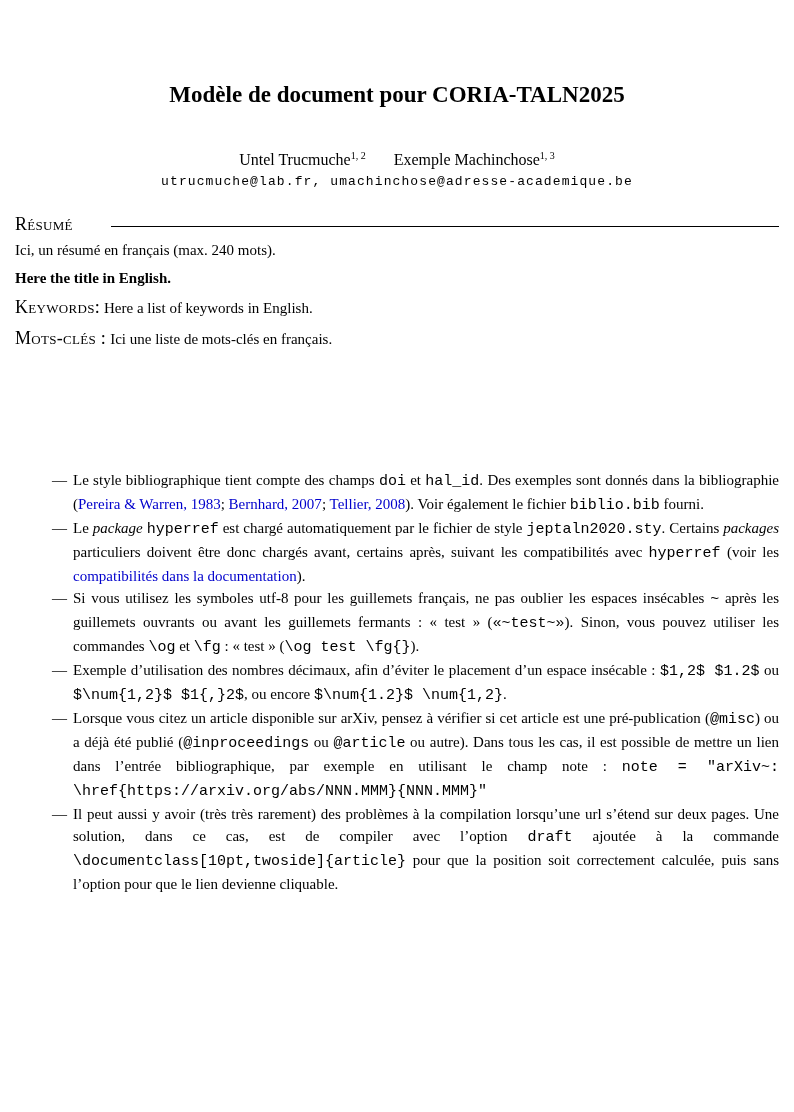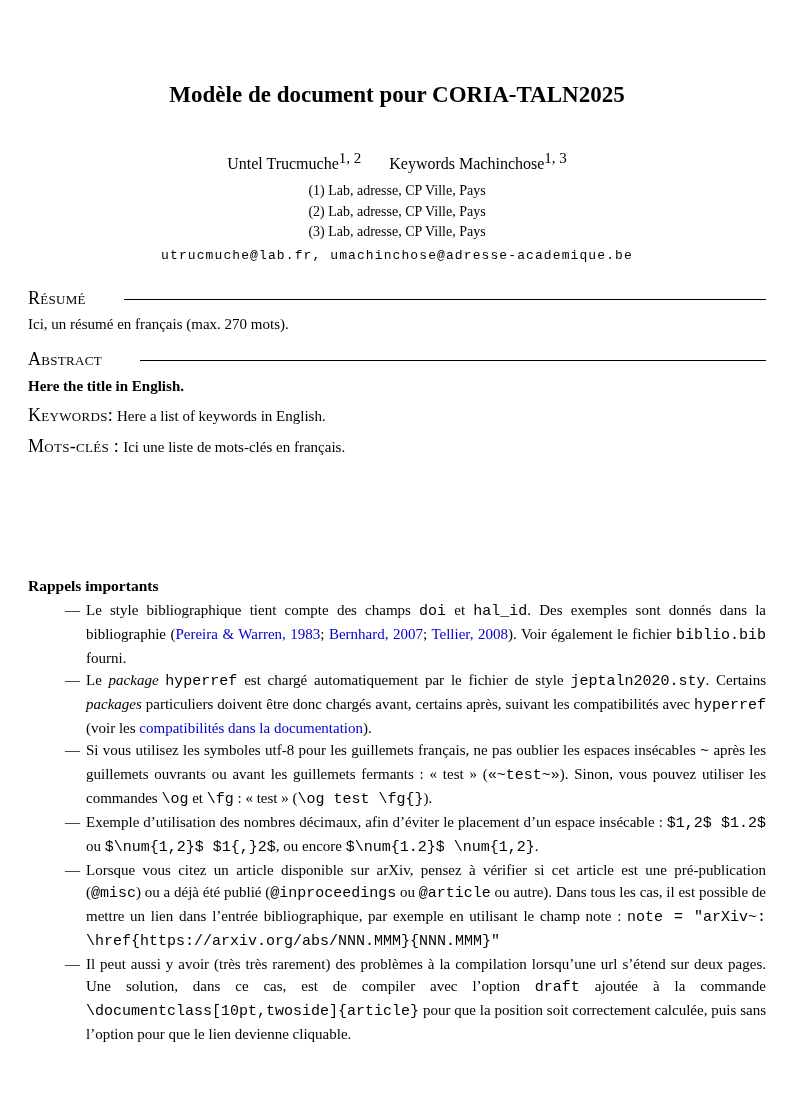--- a/index.html
+++ b/index.html
@@ -4,32 +4,32 @@
 <style>
   :root { --link-color: #0000CC; }
   * { box-sizing: border-box; }
   html, body { margin: 0; padding: 0; }
   body {
     width: 794px; height: 1112px;
     background: #ffffff; color: #000000;
     font-family: "Liberation Serif", serif;
     overflow: hidden;
   }
-  .page { width: 794px; height: 1112px; padding: 0 28px; position: relative; }
+  .page { width: 794px; height: 1112px; padding: 0 15px; position: relative; }
 
   .title {
     margin: 0; padding-top: 82px;
     text-align: center;
     font-size: 23px; font-weight: 700;
   }
 
   .authors { margin-top: 42px; text-align: center; font-size: 16px; }
   .author { white-space: nowrap; }
   .author + .author { margin-left: 28px; }
-  sup.affil { font-size: 15px; }
+  sup.affil { font-size: 10px; }
 
   .affiliations { margin-top: 8px; text-align: center; font-size: 14px; line-height: 20.5px; }
   .affiliation-line { margin: 0; }
 
   .emails {
     margin-top: 2px; text-align: center;
     font-family: "Liberation Mono", monospace;
     font-size: 13px; letter-spacing: 1.1px; line-height: 22px;
   }
 
@@ -61,57 +61,47 @@
   .seg-italic { font-style: italic; }
 </style>
 </head>
 <body>
 
 <div class="page">
 
   <h1 class="title">Modèle de document pour CORIA-TALN2025</h1>
 
   <div class="authors">
-    <span class="author"><span>Untel Trucmuche</span><sup class="affil">1, 2</sup></span><span class="author"><span>Keywords Machinchose</span><sup class="affil">1, 3</sup></span>
+    <span class="author"><span>Untel Trucmuche</span><sup class="affil">1, 2</sup></span><span class="author"><span>Exemple Machinchose</span><sup class="affil">1, 3</sup></span>
   </div>
 
-  <div class="affiliations">
-    <p class="affiliation-line">(1) Lab, adresse, CP Ville, Pays</p>
-    <p class="affiliation-line">(2) Lab, adresse, CP Ville, Pays</p>
-    <p class="affiliation-line">(3) Lab, adresse, CP Ville, Pays</p>
-  </div>
 
   <div class="emails">utrucmuche@lab.fr, umachinchose@adresse-academique.be</div>
 
   <div class="frontmatter">
 
     <div class="rule-row">
       <span class="sc-label">Résumé</span>
       <span class="rule"></span>
     </div>
-    <p class="fm-text">Ici, un résumé en français (max. 270 mots).</p>
+    <p class="fm-text">Ici, un résumé en français (max. 240 mots).</p>
 
-    <div class="rule-row">
-      <span class="sc-label">Abstract</span>
-      <span class="rule"></span>
-    </div>
     <p class="fm-text fm-title">Here the title in English.</p>
 
     <p class="fm-line">
       <span class="sc-label label-part">Keywords:</span><span>Here a list of keywords in English.</span>
     </p>
 
     <p class="fm-line">
       <span class="sc-label label-part">Mots-clés :</span><span>Ici une liste de mots-clés en français.</span>
     </p>
 
   </div>
 
   <div class="body-section">
-    <h2 class="body-heading">Rappels importants</h2>
 
     <div class="list">
 
       <div class="list-item">
         <span class="dash">—</span>
         <div class="item-text"><span class="seg-plain">Le style bibliographique tient compte des champs </span><span class="seg-code">doi</span><span class="seg-plain"> et </span><span class="seg-code">hal_id</span><span class="seg-plain">. Des exemples sont donnés dans la bibliographie (</span><span class="seg-link">Pereira &amp; Warren, 1983</span><span class="seg-plain">; </span><span class="seg-link">Bernhard, 2007</span><span class="seg-plain">; </span><span class="seg-link">Tellier, 2008</span><span class="seg-plain">). Voir également le fichier </span><span class="seg-code">biblio.bib</span><span class="seg-plain"> fourni.</span></div>
       </div>
 
       <div class="list-item">
         <span class="dash">—</span>

